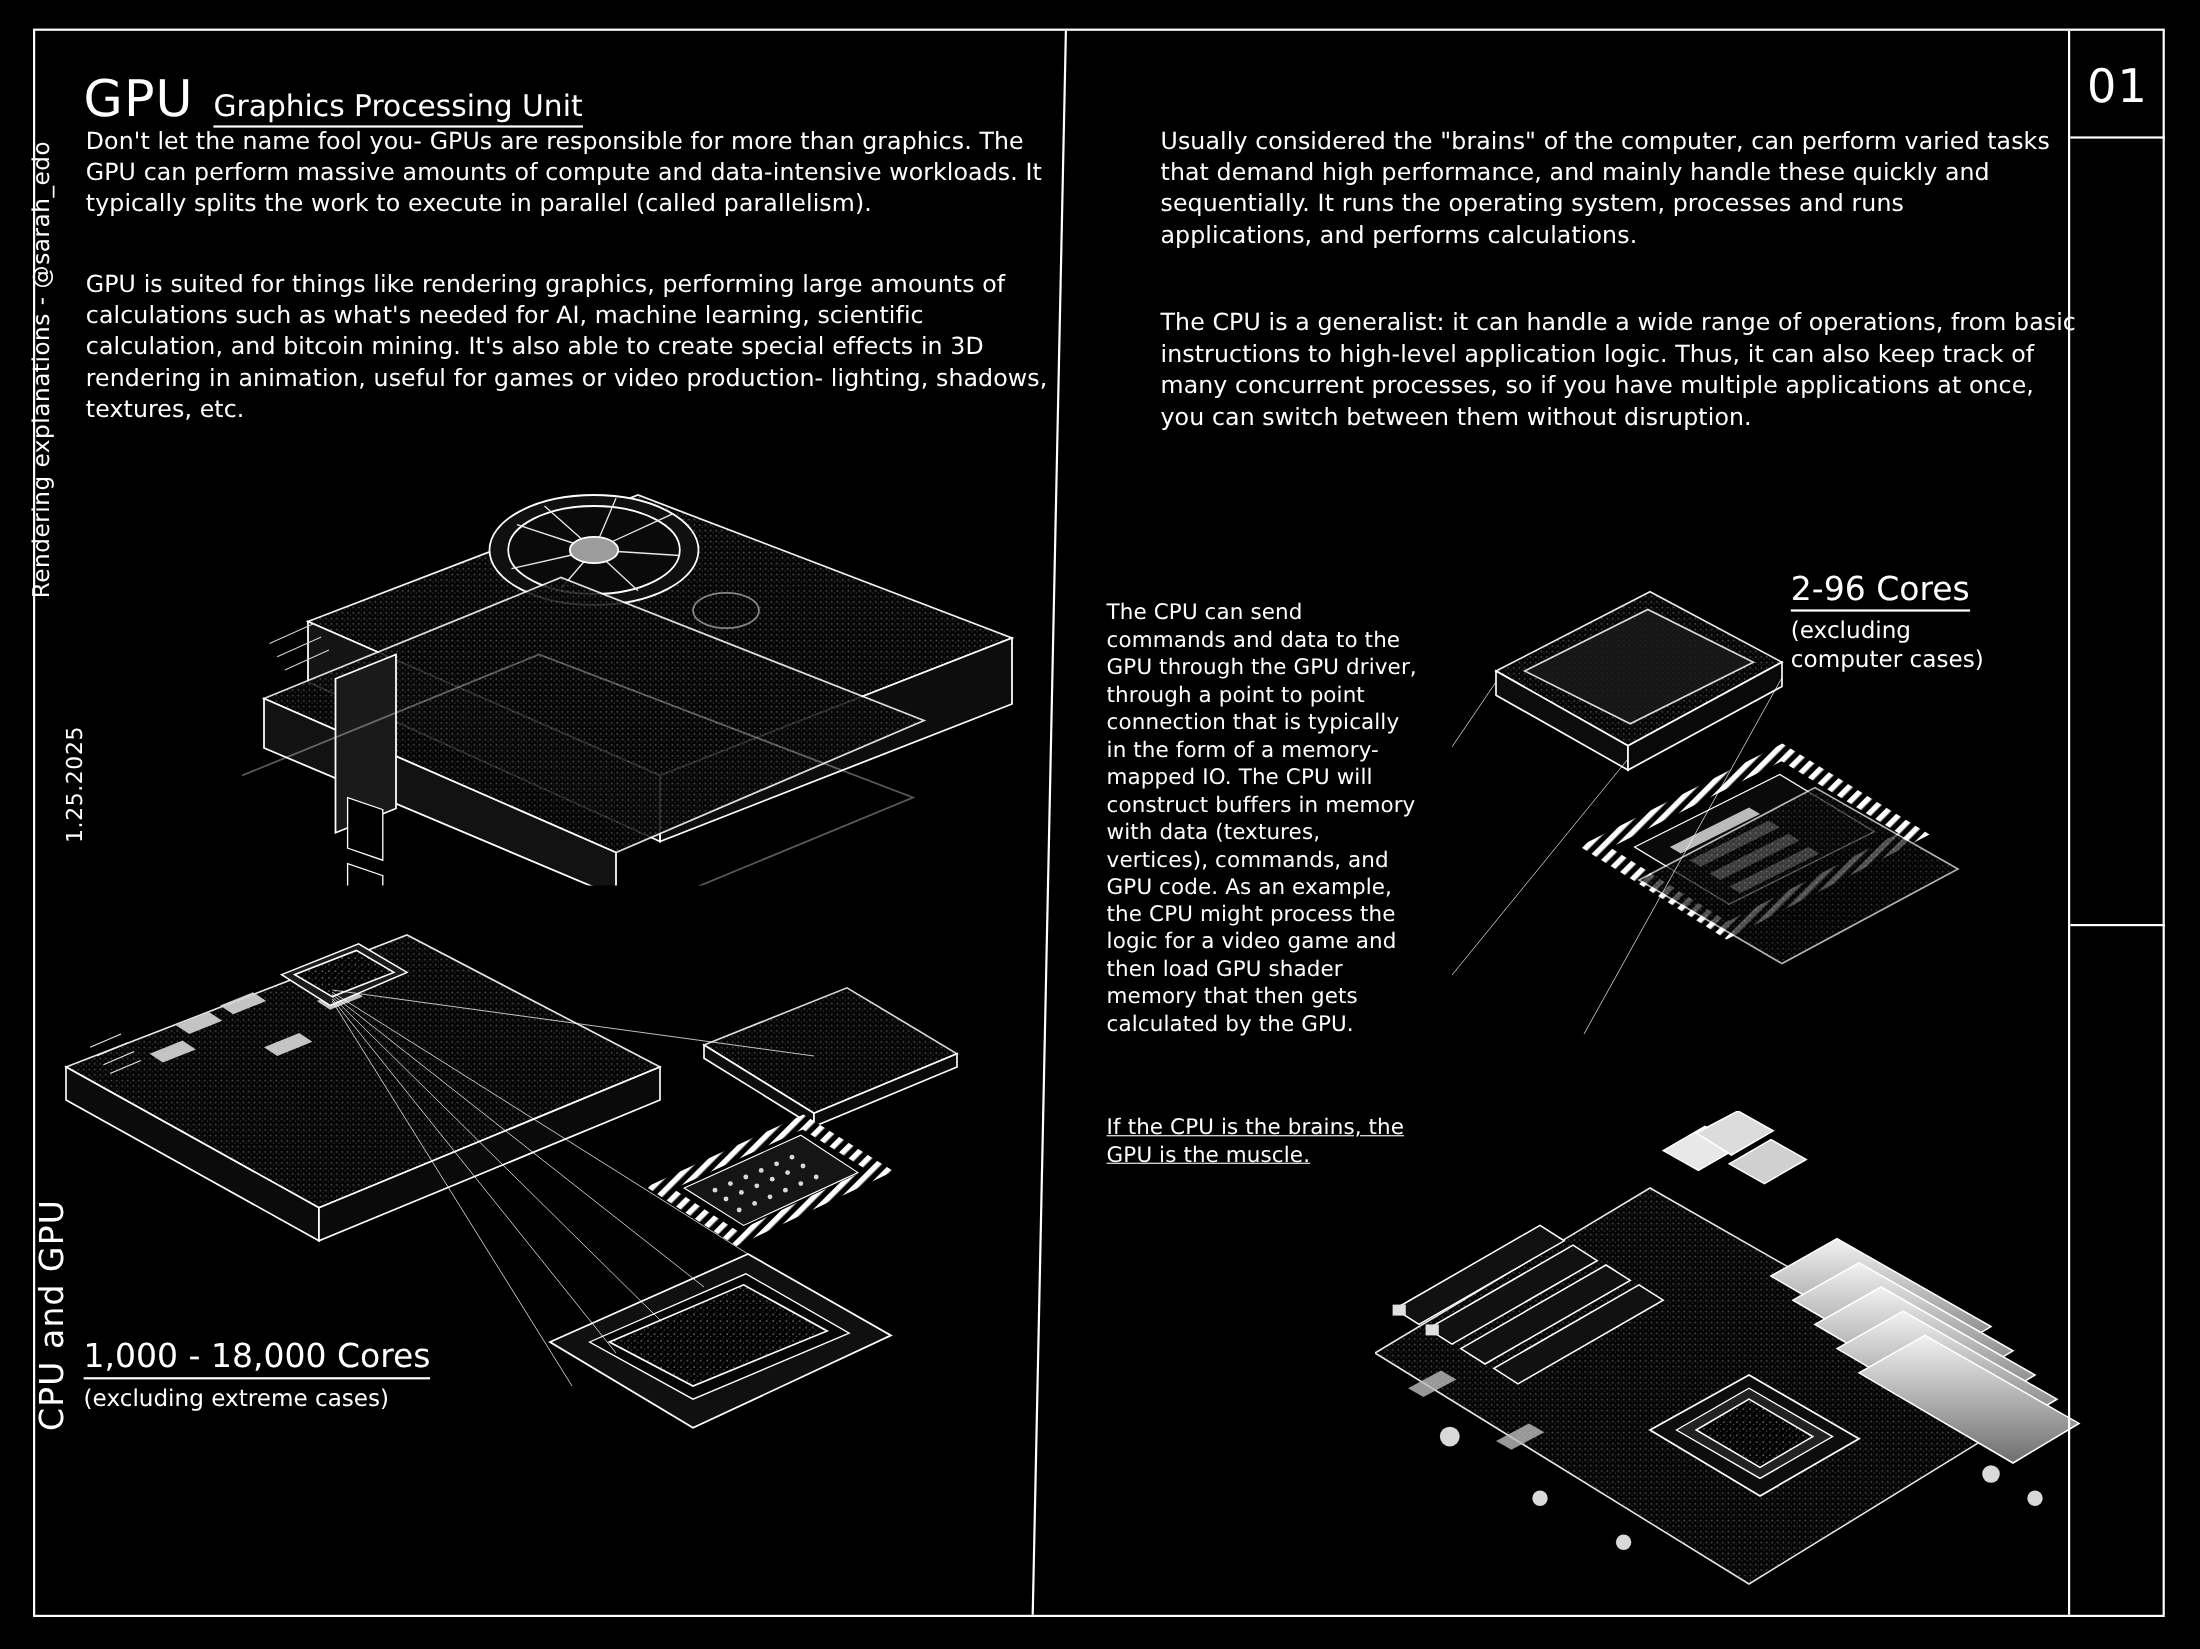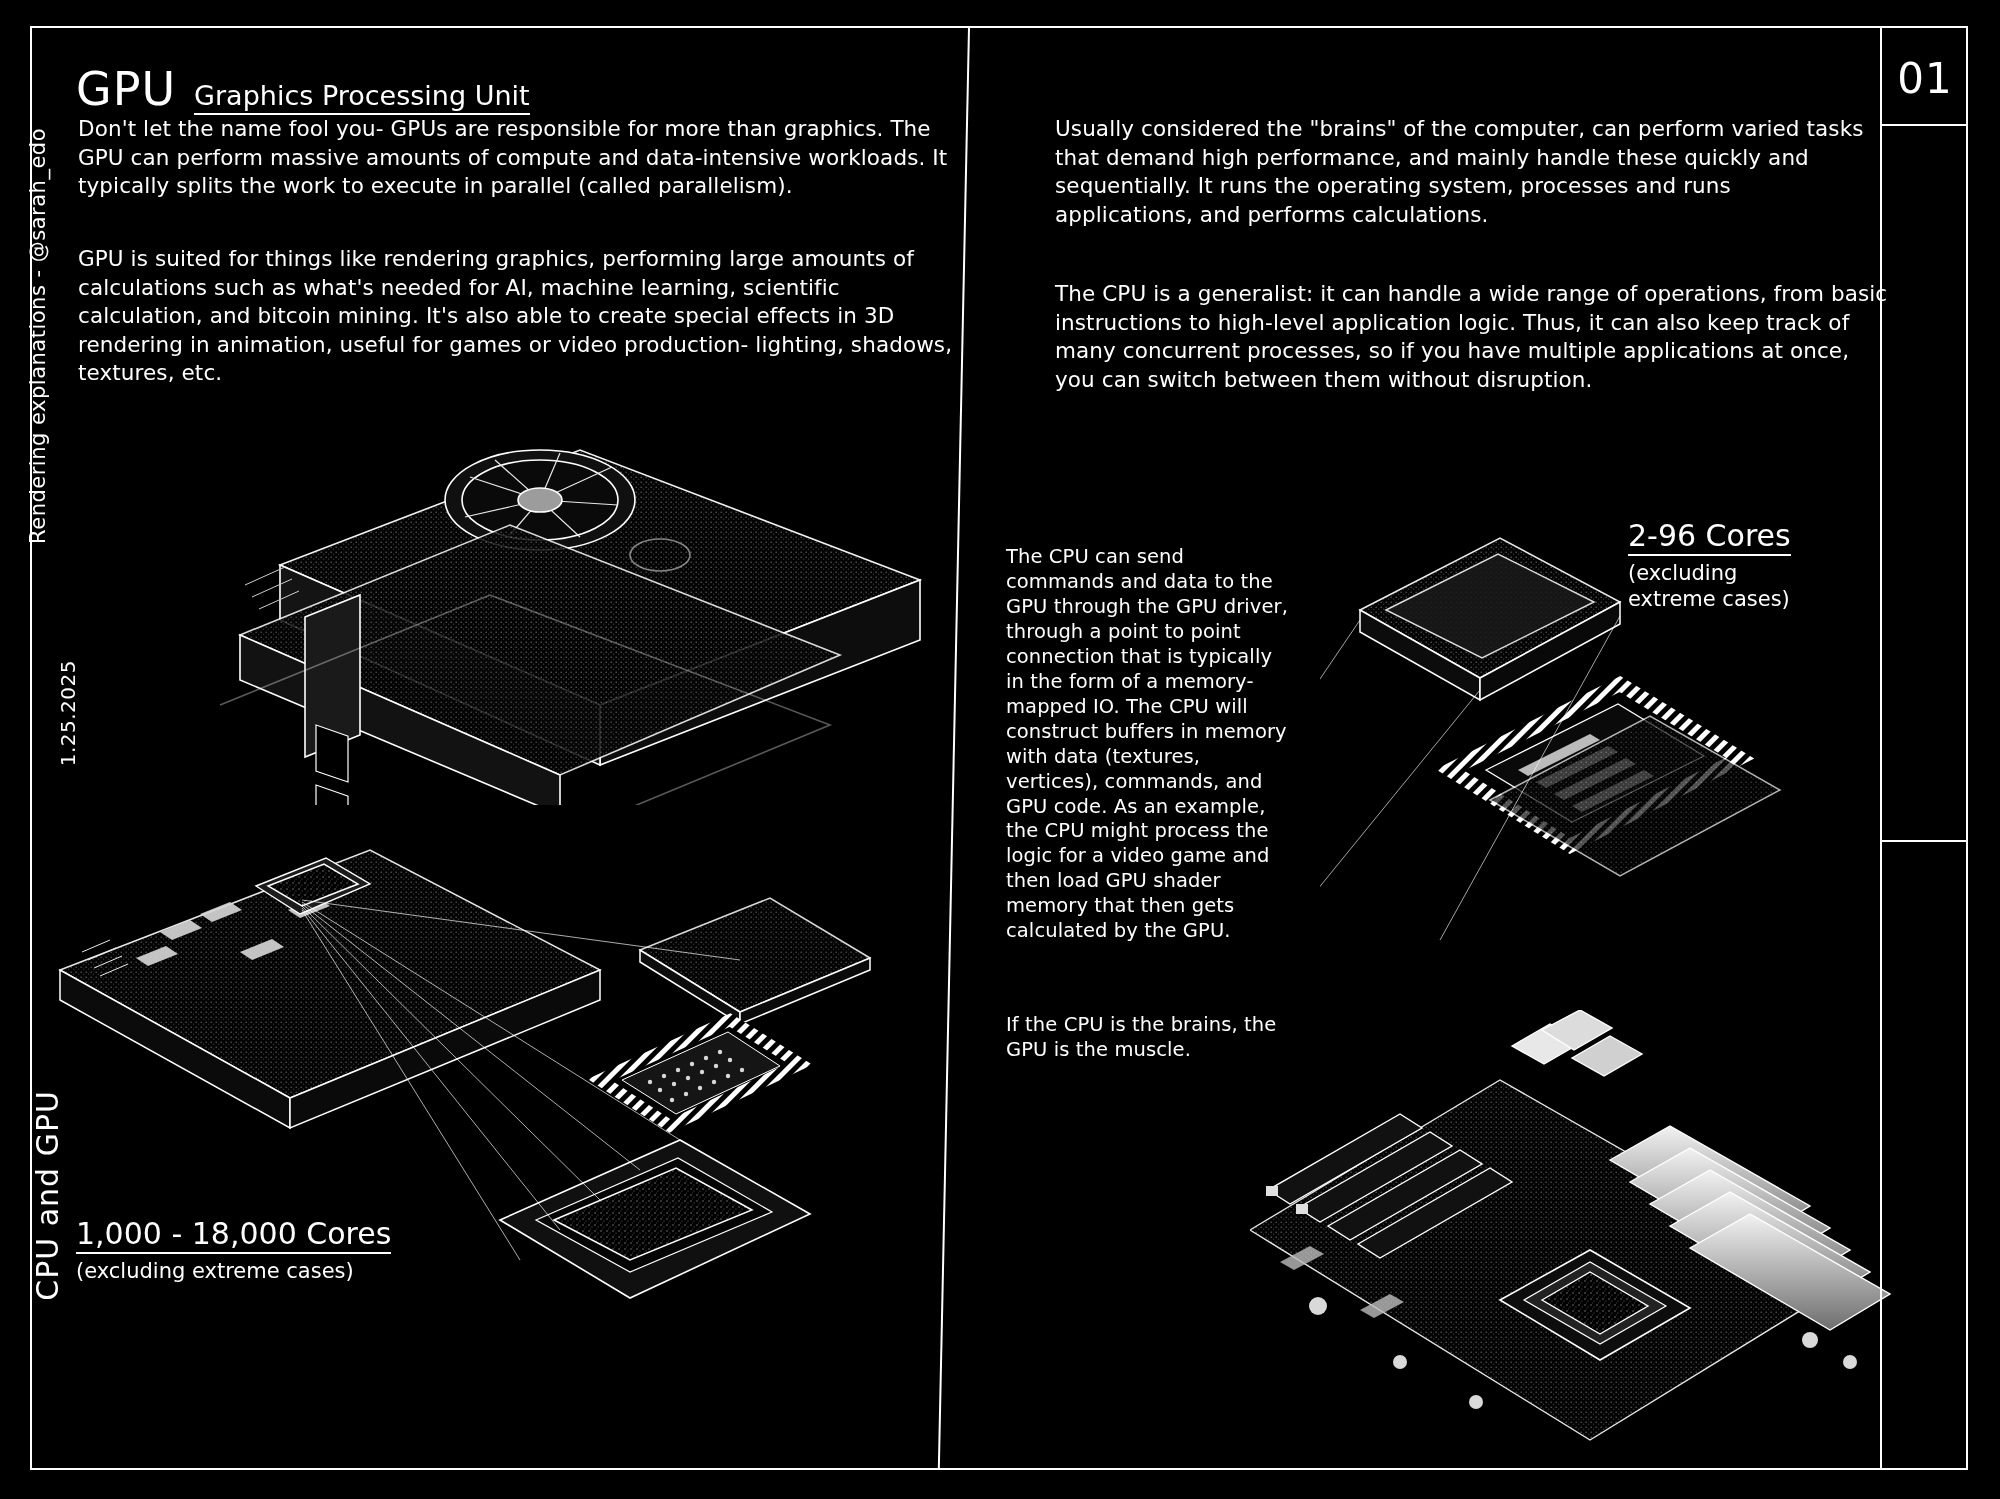--- a/index.html
+++ b/index.html
@@ -398,19 +398,19 @@
     <div class="callout-title">1,000 - 18,000 Cores</div>
     <div class="callout-sub">(excluding extreme cases)</div>
   </div>
 
   <div class="body-text" style="left:1055px; top:115px; width:820px;">Usually considered the "brains" of the computer, can perform varied tasks that demand high performance, and mainly handle these quickly and sequentially. It runs the operating system, processes and runs applications, and performs calculations.</div>
   <div class="body-text" style="left:1055px; top:280px; width:840px;">The CPU is a generalist: it can handle a wide range of operations, from basic instructions to high-level application logic. Thus, it can also keep track of many concurrent processes, so if you have multiple applications at once, you can switch between them without disruption.</div>
 
   <div class="callout" style="left:1628px; top:518px;">
     <div class="callout-title">2-96 Cores</div>
     <div class="callout-sub">(excluding
-extreme cases)</div>
+computer cases)</div>
   </div>
 
   <div class="narrow-text" style="left:1006px; top:545px; width:290px;">The CPU can send commands and data to the GPU through the GPU driver, through a point to point connection that is typically in the form of a memory-mapped IO. The CPU will construct buffers in memory with data (textures, vertices), commands, and GPU code. As an example, the CPU might process the logic for a video game and then load GPU shader memory that then gets calculated by the GPU.</div>
-  <div class="narrow-text" style="left:1006px; top:1013px; width:300px;">If the CPU is the brains, the GPU is the muscle.</div>
+  <div class="narrow-text" style="left:1006px; top:1013px; width:300px;text-decoration:underline;">If the CPU is the brains, the GPU is the muscle.</div>
 
 </div>
 
 </body></html>

